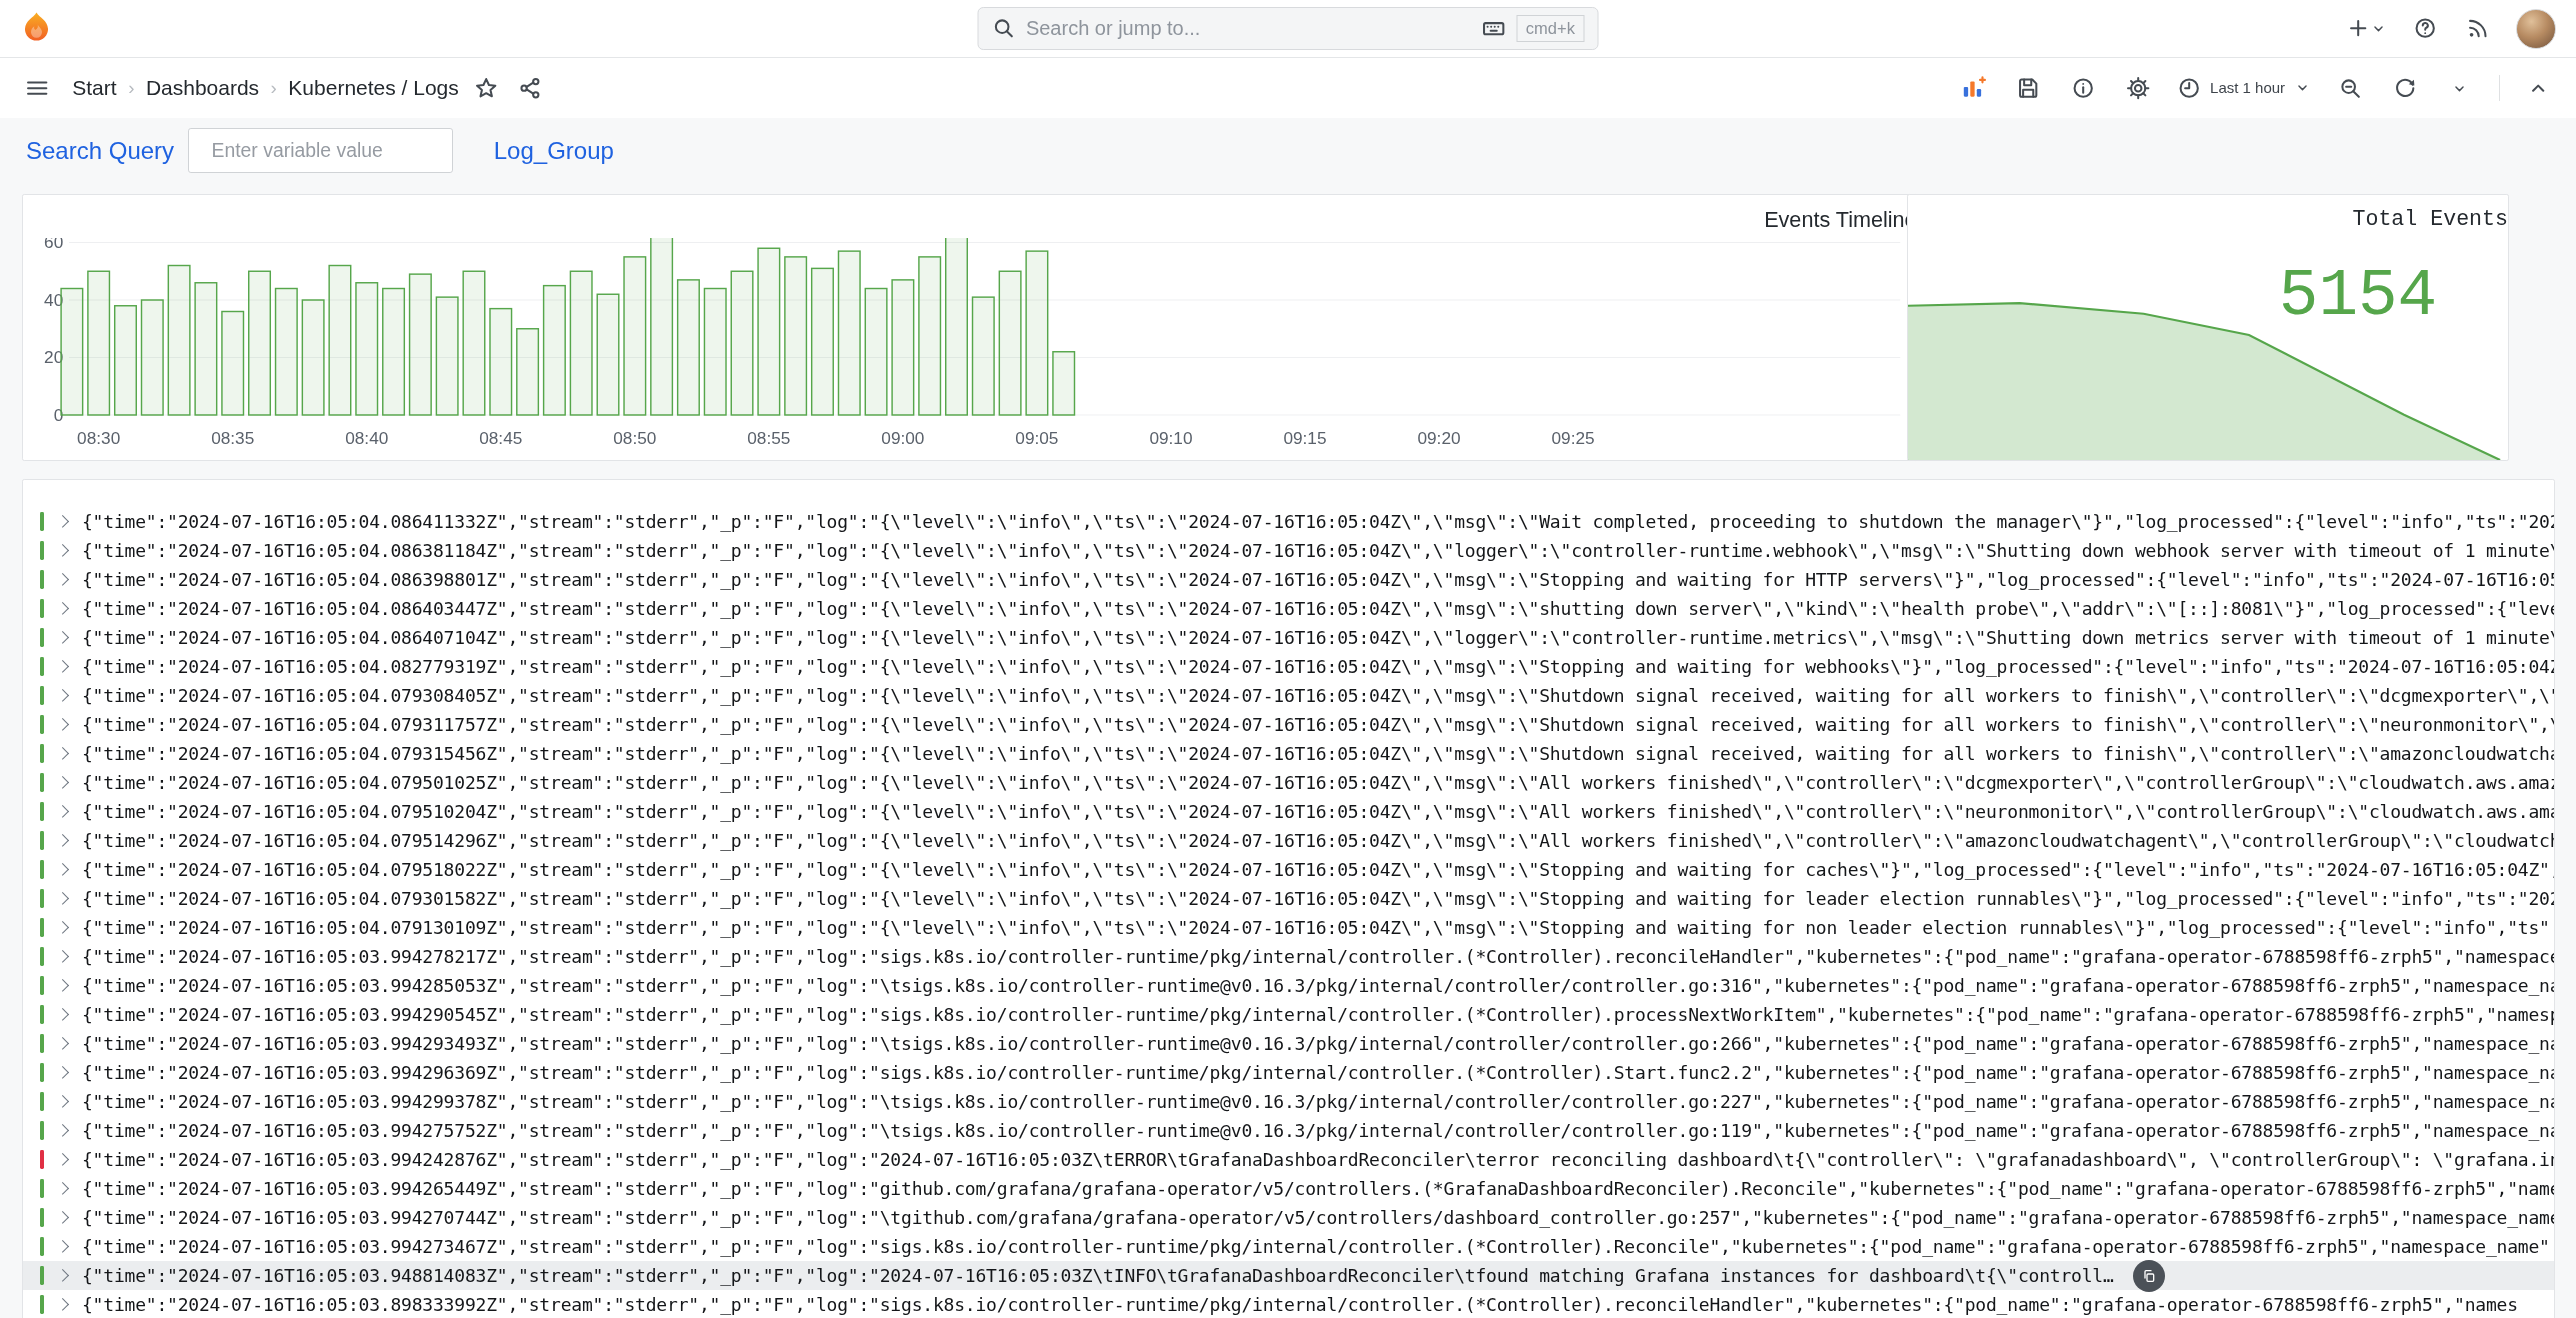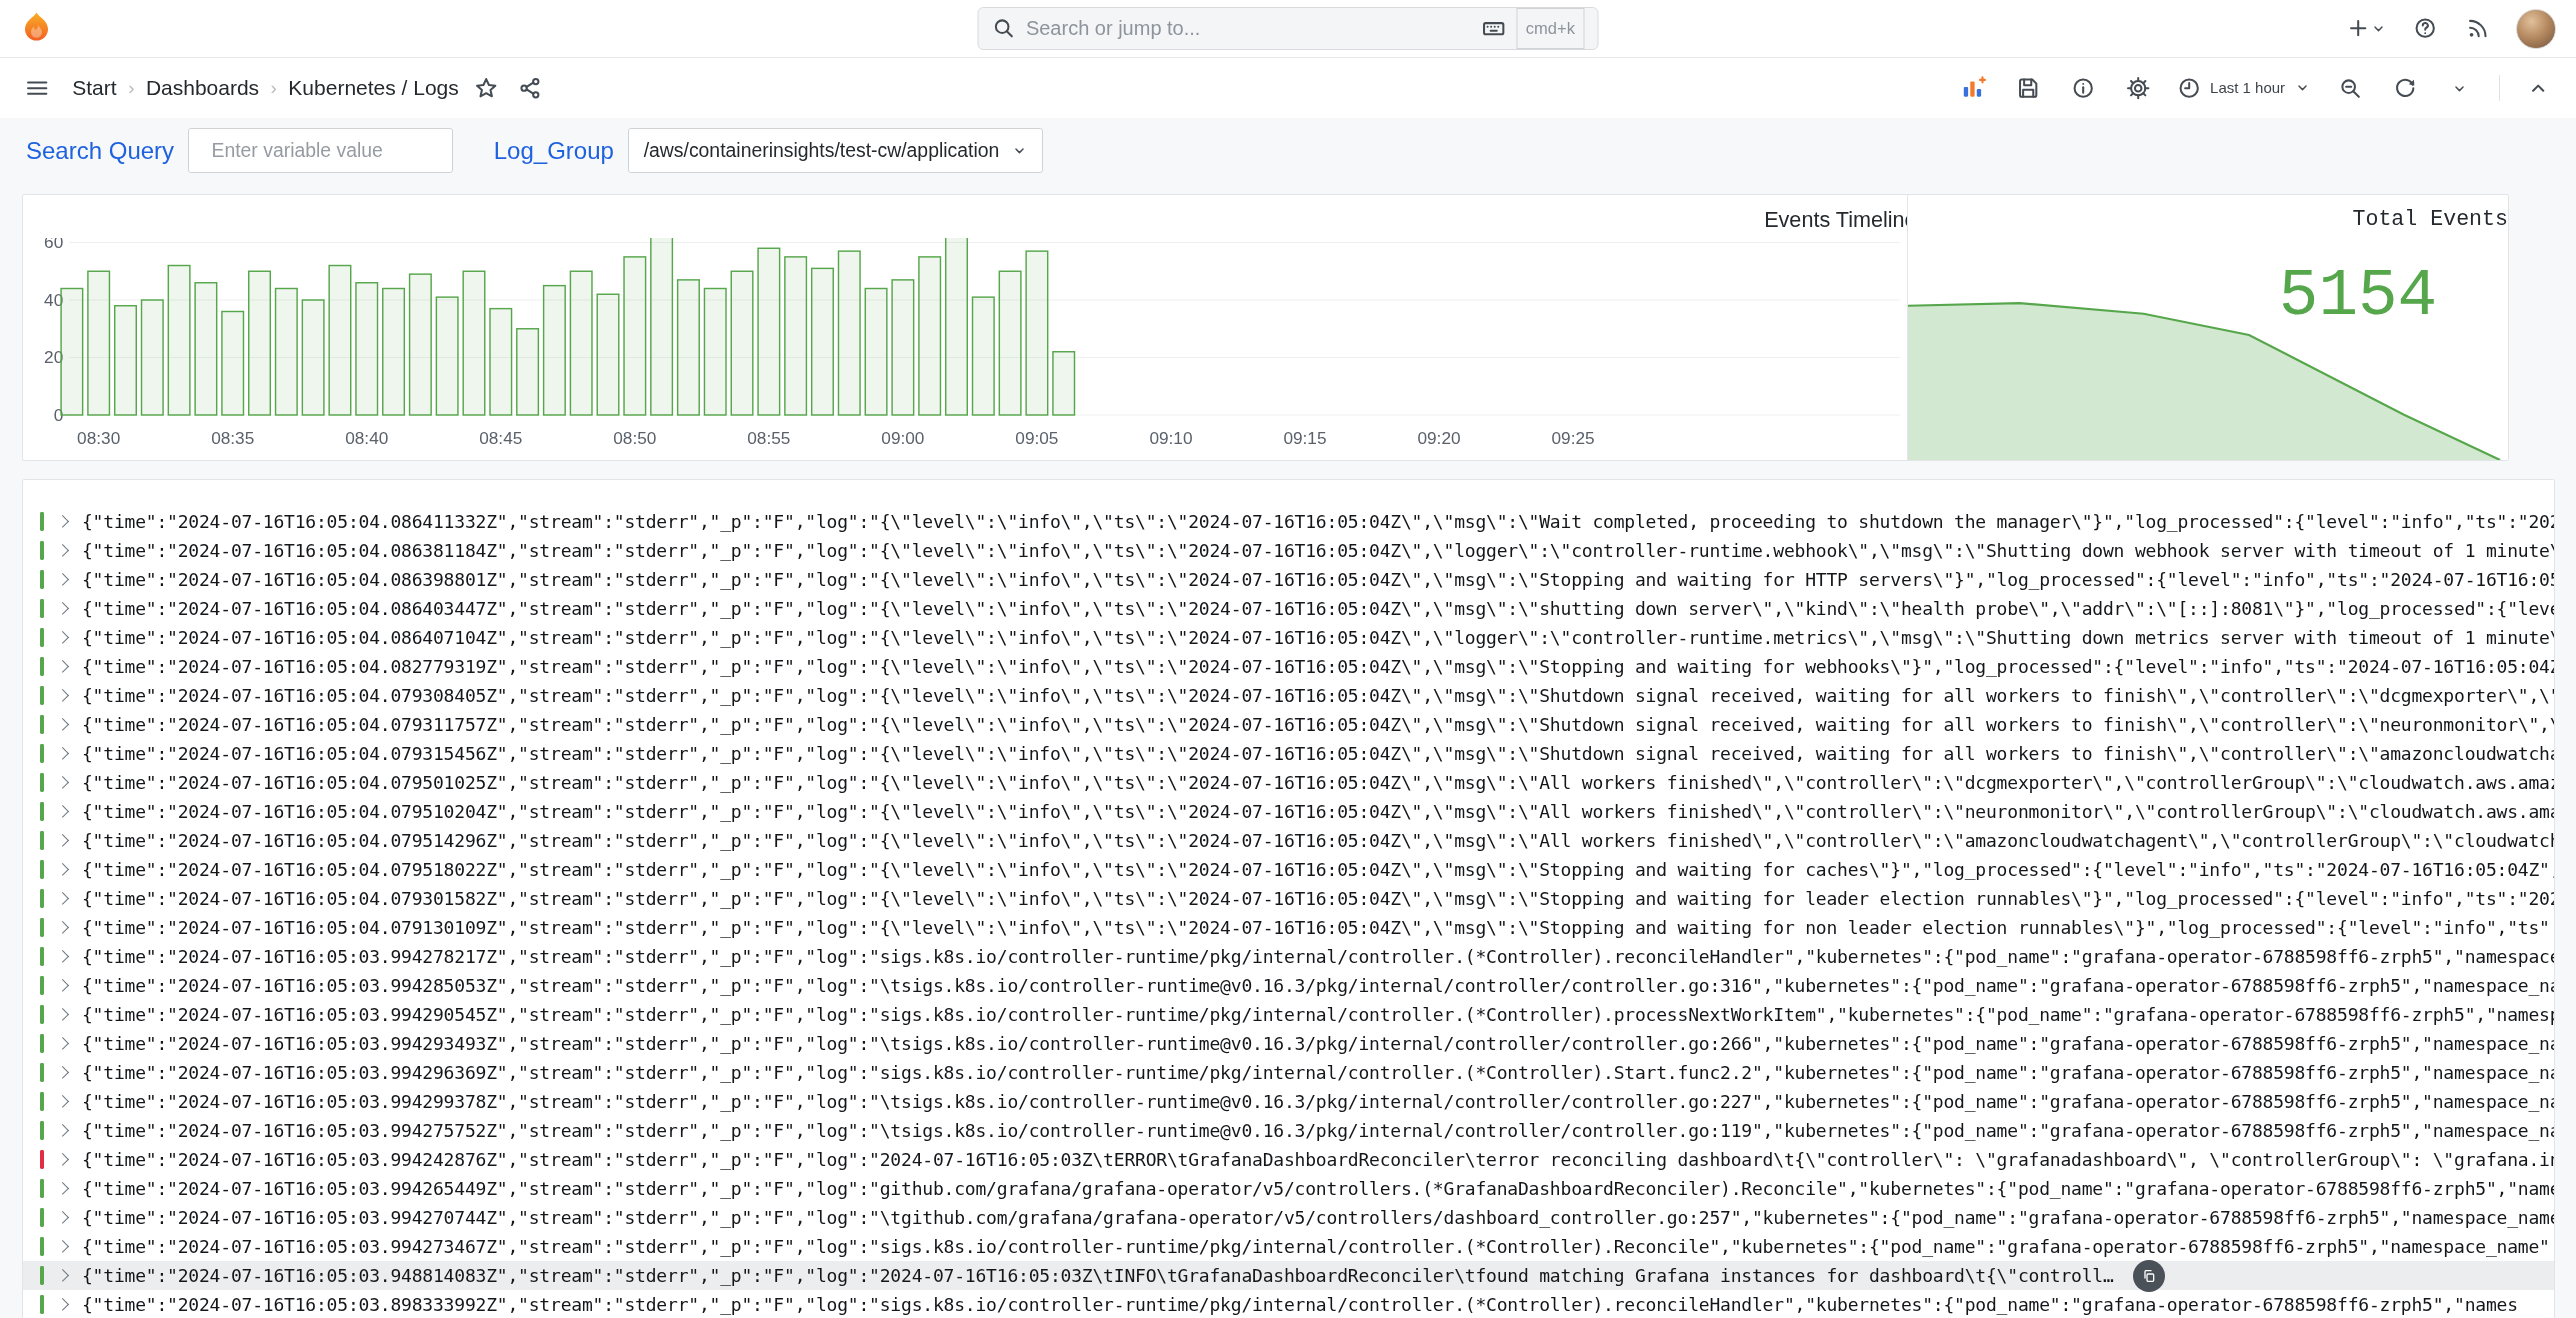--- a/index.html
+++ b/index.html
@@ -5,21 +5,21 @@
   * { margin:0; padding:0; box-sizing:border-box; }
   html,body { width:2576px; height:1318px; overflow:hidden; background:#f7f8f9;
     font-family:"Liberation Sans", sans-serif; color:#24292e; }
 
   
   .topbar { position:relative; height:58px; background:#fff; border-bottom:0.7px solid #e4e6e8;
     display:flex; align-items:center; padding:0 20px; }
   .logo { width:33px; height:36px; display:flex; align-items:center; }
   .searchbox { position:absolute; left:50%; top:7.2px; transform:translateX(-50%);
     width:621px; height:43px; background:#f4f5f6; border:0.7px solid #d8dadd; border-radius:5.8px;
-    display:flex; padding:0 13px; gap:10px; }
+    display:flex; align-items:center; padding:0 13px; gap:10px; }
   .searchbox input { flex:1; border:none; outline:none; background:transparent; font-size:20px;
     font-family:"Liberation Sans", sans-serif; color:#24292e; }
   .searchbox input::placeholder { color:#8e949c; }
   .kbd-pill { display:flex; align-items:center; gap:5.8px; border:0.7px solid #d0d3d6; border-radius:0;
     padding:2.9px 8.6px; color:#8e949c; font-size:16.5px; }
   .top-right { margin-left:auto; display:flex; align-items:center; gap:21.6px; }
   .icon { display:inline-flex; align-items:center; justify-content:center; color:#454b52; }
   .icon svg { width:24.4px; height:24.4px; stroke:currentColor; stroke-width:2; fill:none;
     stroke-linecap:round; stroke-linejoin:round; }
   .icon-btn { display:flex; align-items:center; justify-content:center; min-width:32px; height:35px;
@@ -288,28 +288,20 @@
       </span>
     </span>
   </div>
 </nav>
 
 <div class="variables">
   <span class="var-label">Search Query</span>
   <input class="var-input" type="text" value="" placeholder="Enter variable value" style="">
   <span class="var-gap"></span>
   <span class="var-label">Log_Group</span>
-  <span class="var-select">
-    <span>/aws/containerinsights/test-cw/application</span>
-    <span class="icon caret-sm">
-      <svg viewBox="0 0 24 24">
-          <polyline points="7,10 12,15 17,10"></polyline>
-        </svg>
-    </span>
-  </span>
 </div>
 
 <section class="panel" id="panel-timeline">
   <div class="panel-title">Events Timeline</div>
   <svg id="timeline-svg" width="1893" height="216" viewBox="0 0 2634 300">
       <line x1="64" x2="2612" y1="246" y2="246" class="grid-line"></line>
       <text x="56" y="254" class="tick-label y-tick">0</text>
       <line x1="64" x2="2612" y1="166" y2="166" class="grid-line"></line>
       <text x="56" y="174" class="tick-label y-tick">20</text>
       <line x1="64" x2="2612" y1="86" y2="86" class="grid-line"></line>

